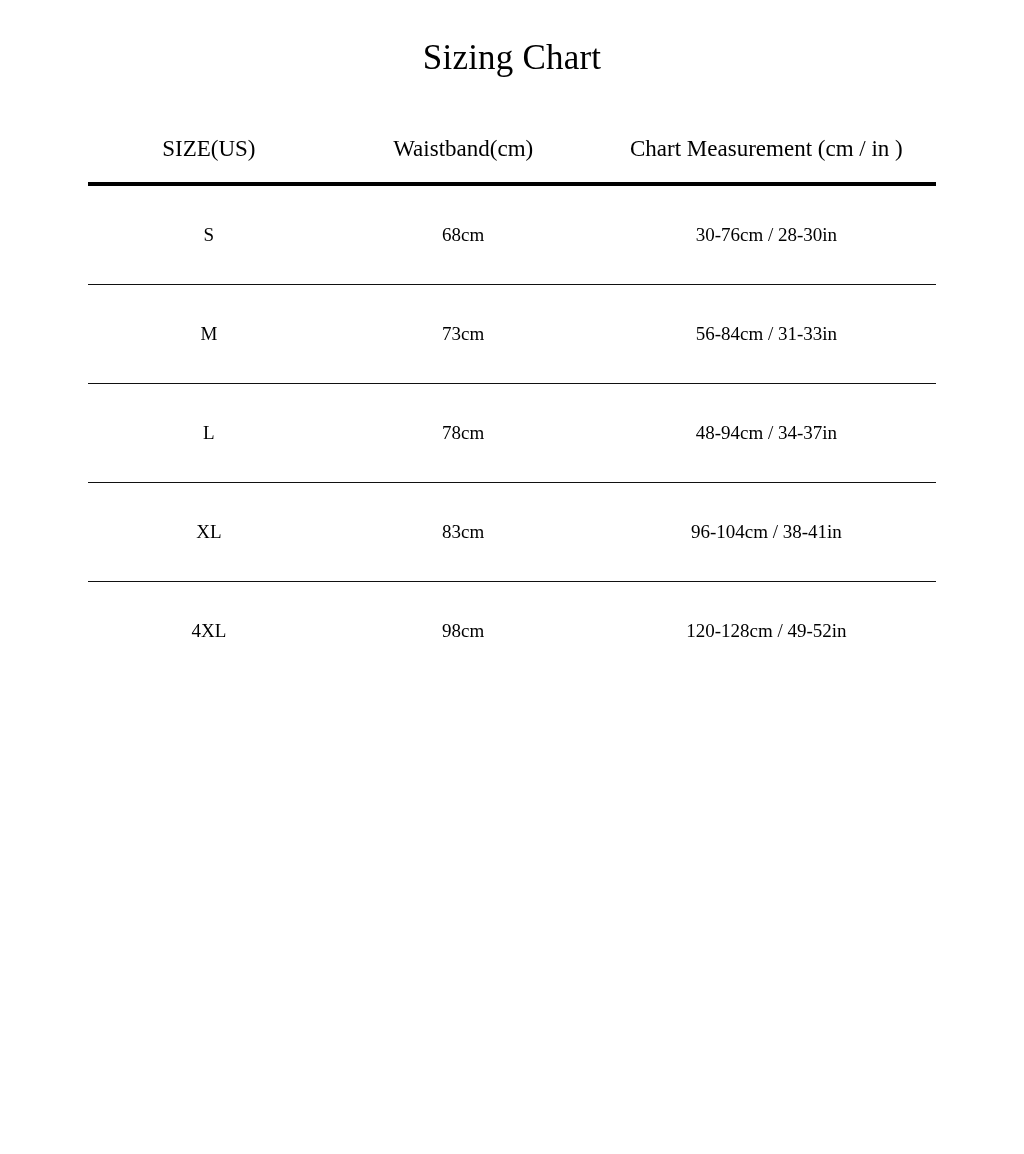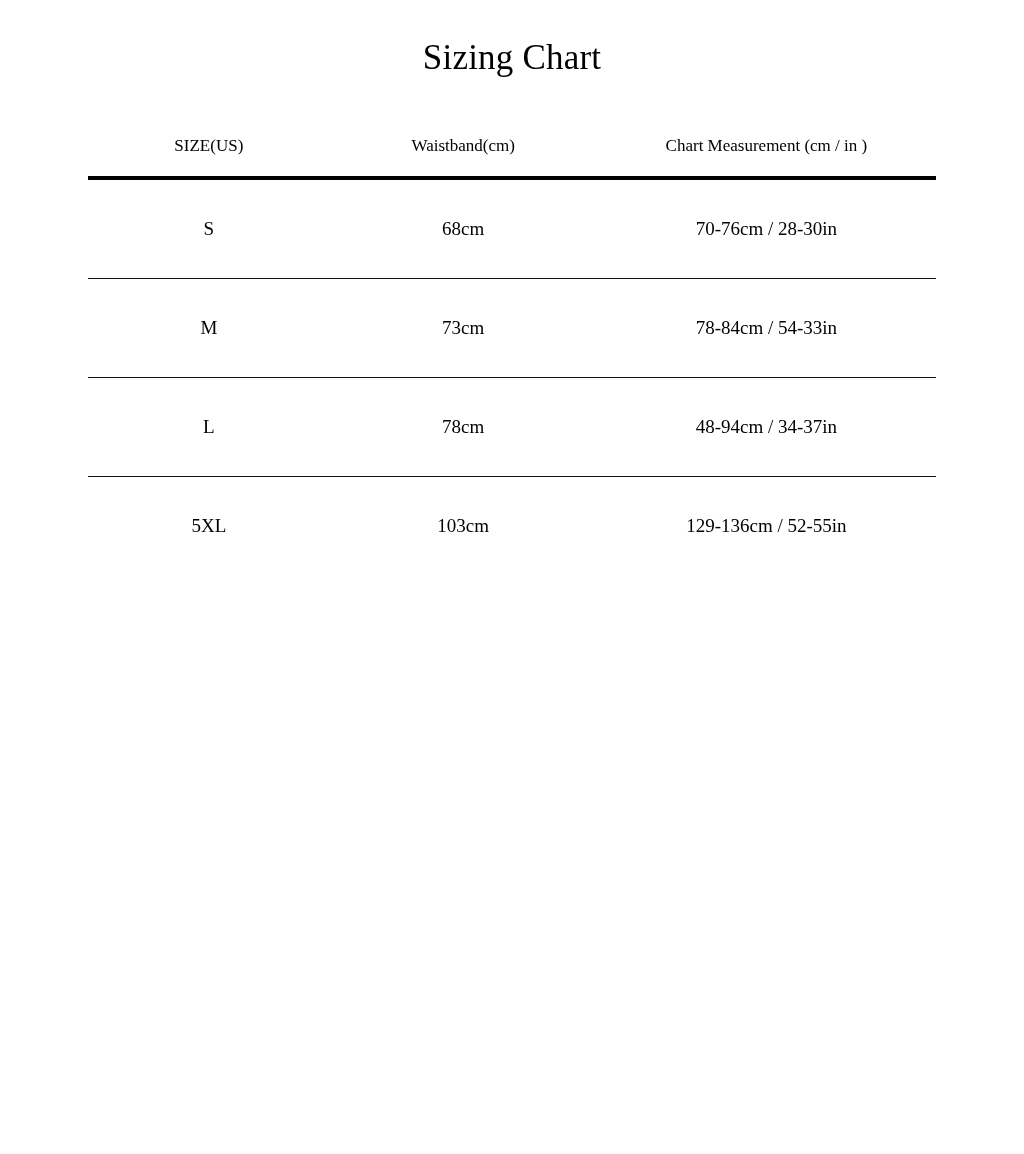--- a/index.html
+++ b/index.html
@@ -37,21 +37,21 @@
     width: 100%;
     border-collapse: collapse;
     table-layout: fixed;
   }
   table.sizing col.c1 { width: 28.5%; }
   table.sizing col.c2 { width: 31.5%; }
   table.sizing col.c3 { width: 40%; }
 
   table.sizing thead th {
     font-weight: 400;
-    font-size: 17px;
+    font-size: 23px;
     text-align: center;
     padding: 0 0 20px 0;
     vertical-align: bottom;
     border: none;
   }
   table.sizing thead tr {
     border-bottom: 4px solid #000000;
   }
   table.sizing tbody td {
     text-align: center;
@@ -83,34 +83,39 @@
         <tr>
           <th>SIZE(US)</th>
           <th>Waistband(cm)</th>
           <th>Chart Measurement (cm / in )</th>
         </tr>
       </thead>
       <tbody>
         <tr>
           <td>S</td>
           <td>68cm</td>
-          <td>70-76cm / 28-30in</td>
+          <td>30-76cm / 28-30in</td>
         </tr>
         <tr>
           <td>M</td>
           <td>73cm</td>
-          <td>78-84cm / 54-33in</td>
+          <td>56-84cm / 31-33in</td>
         </tr>
         <tr>
           <td>L</td>
           <td>78cm</td>
           <td>48-94cm / 34-37in</td>
         </tr>
         <tr>
-          <td>5XL</td>
-          <td>103cm</td>
-          <td>129-136cm / 52-55in</td>
+          <td>XL</td>
+          <td>83cm</td>
+          <td>96-104cm / 38-41in</td>
+        </tr>
+        <tr>
+          <td>4XL</td>
+          <td>98cm</td>
+          <td>120-128cm / 49-52in</td>
         </tr>
       </tbody>
     </table>
   </div>
 
 </div>
 
 </body></html>

